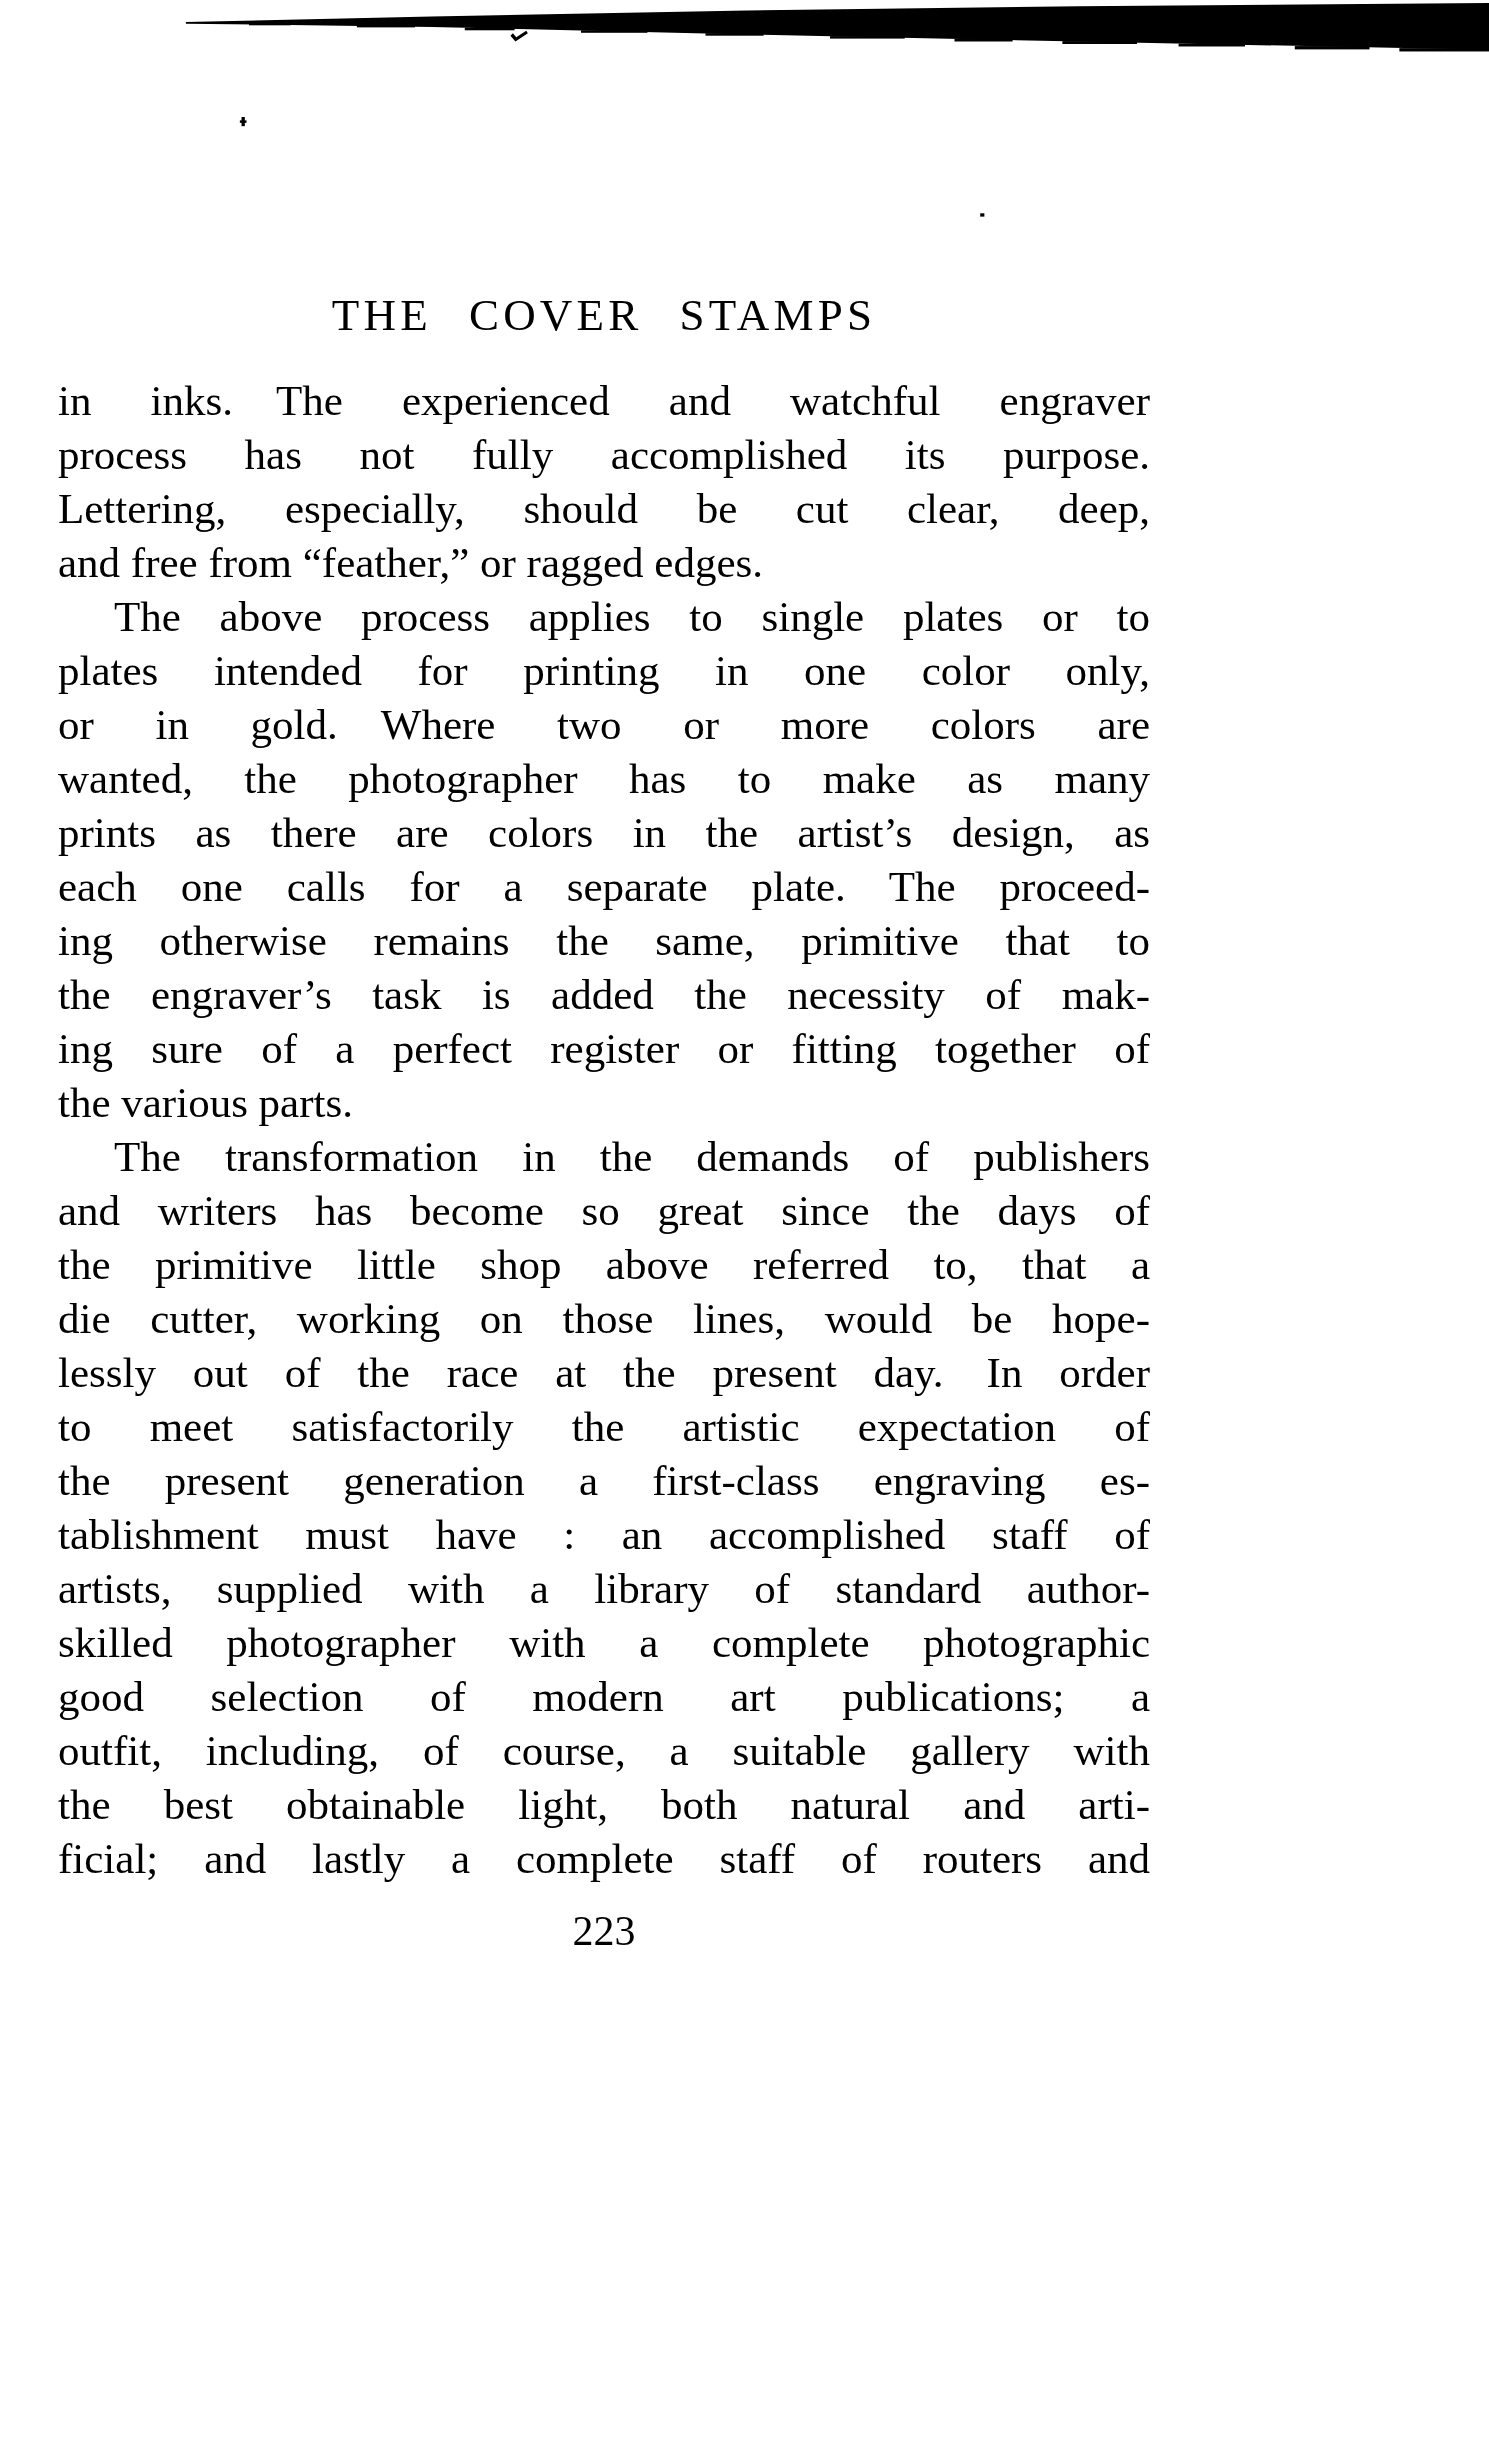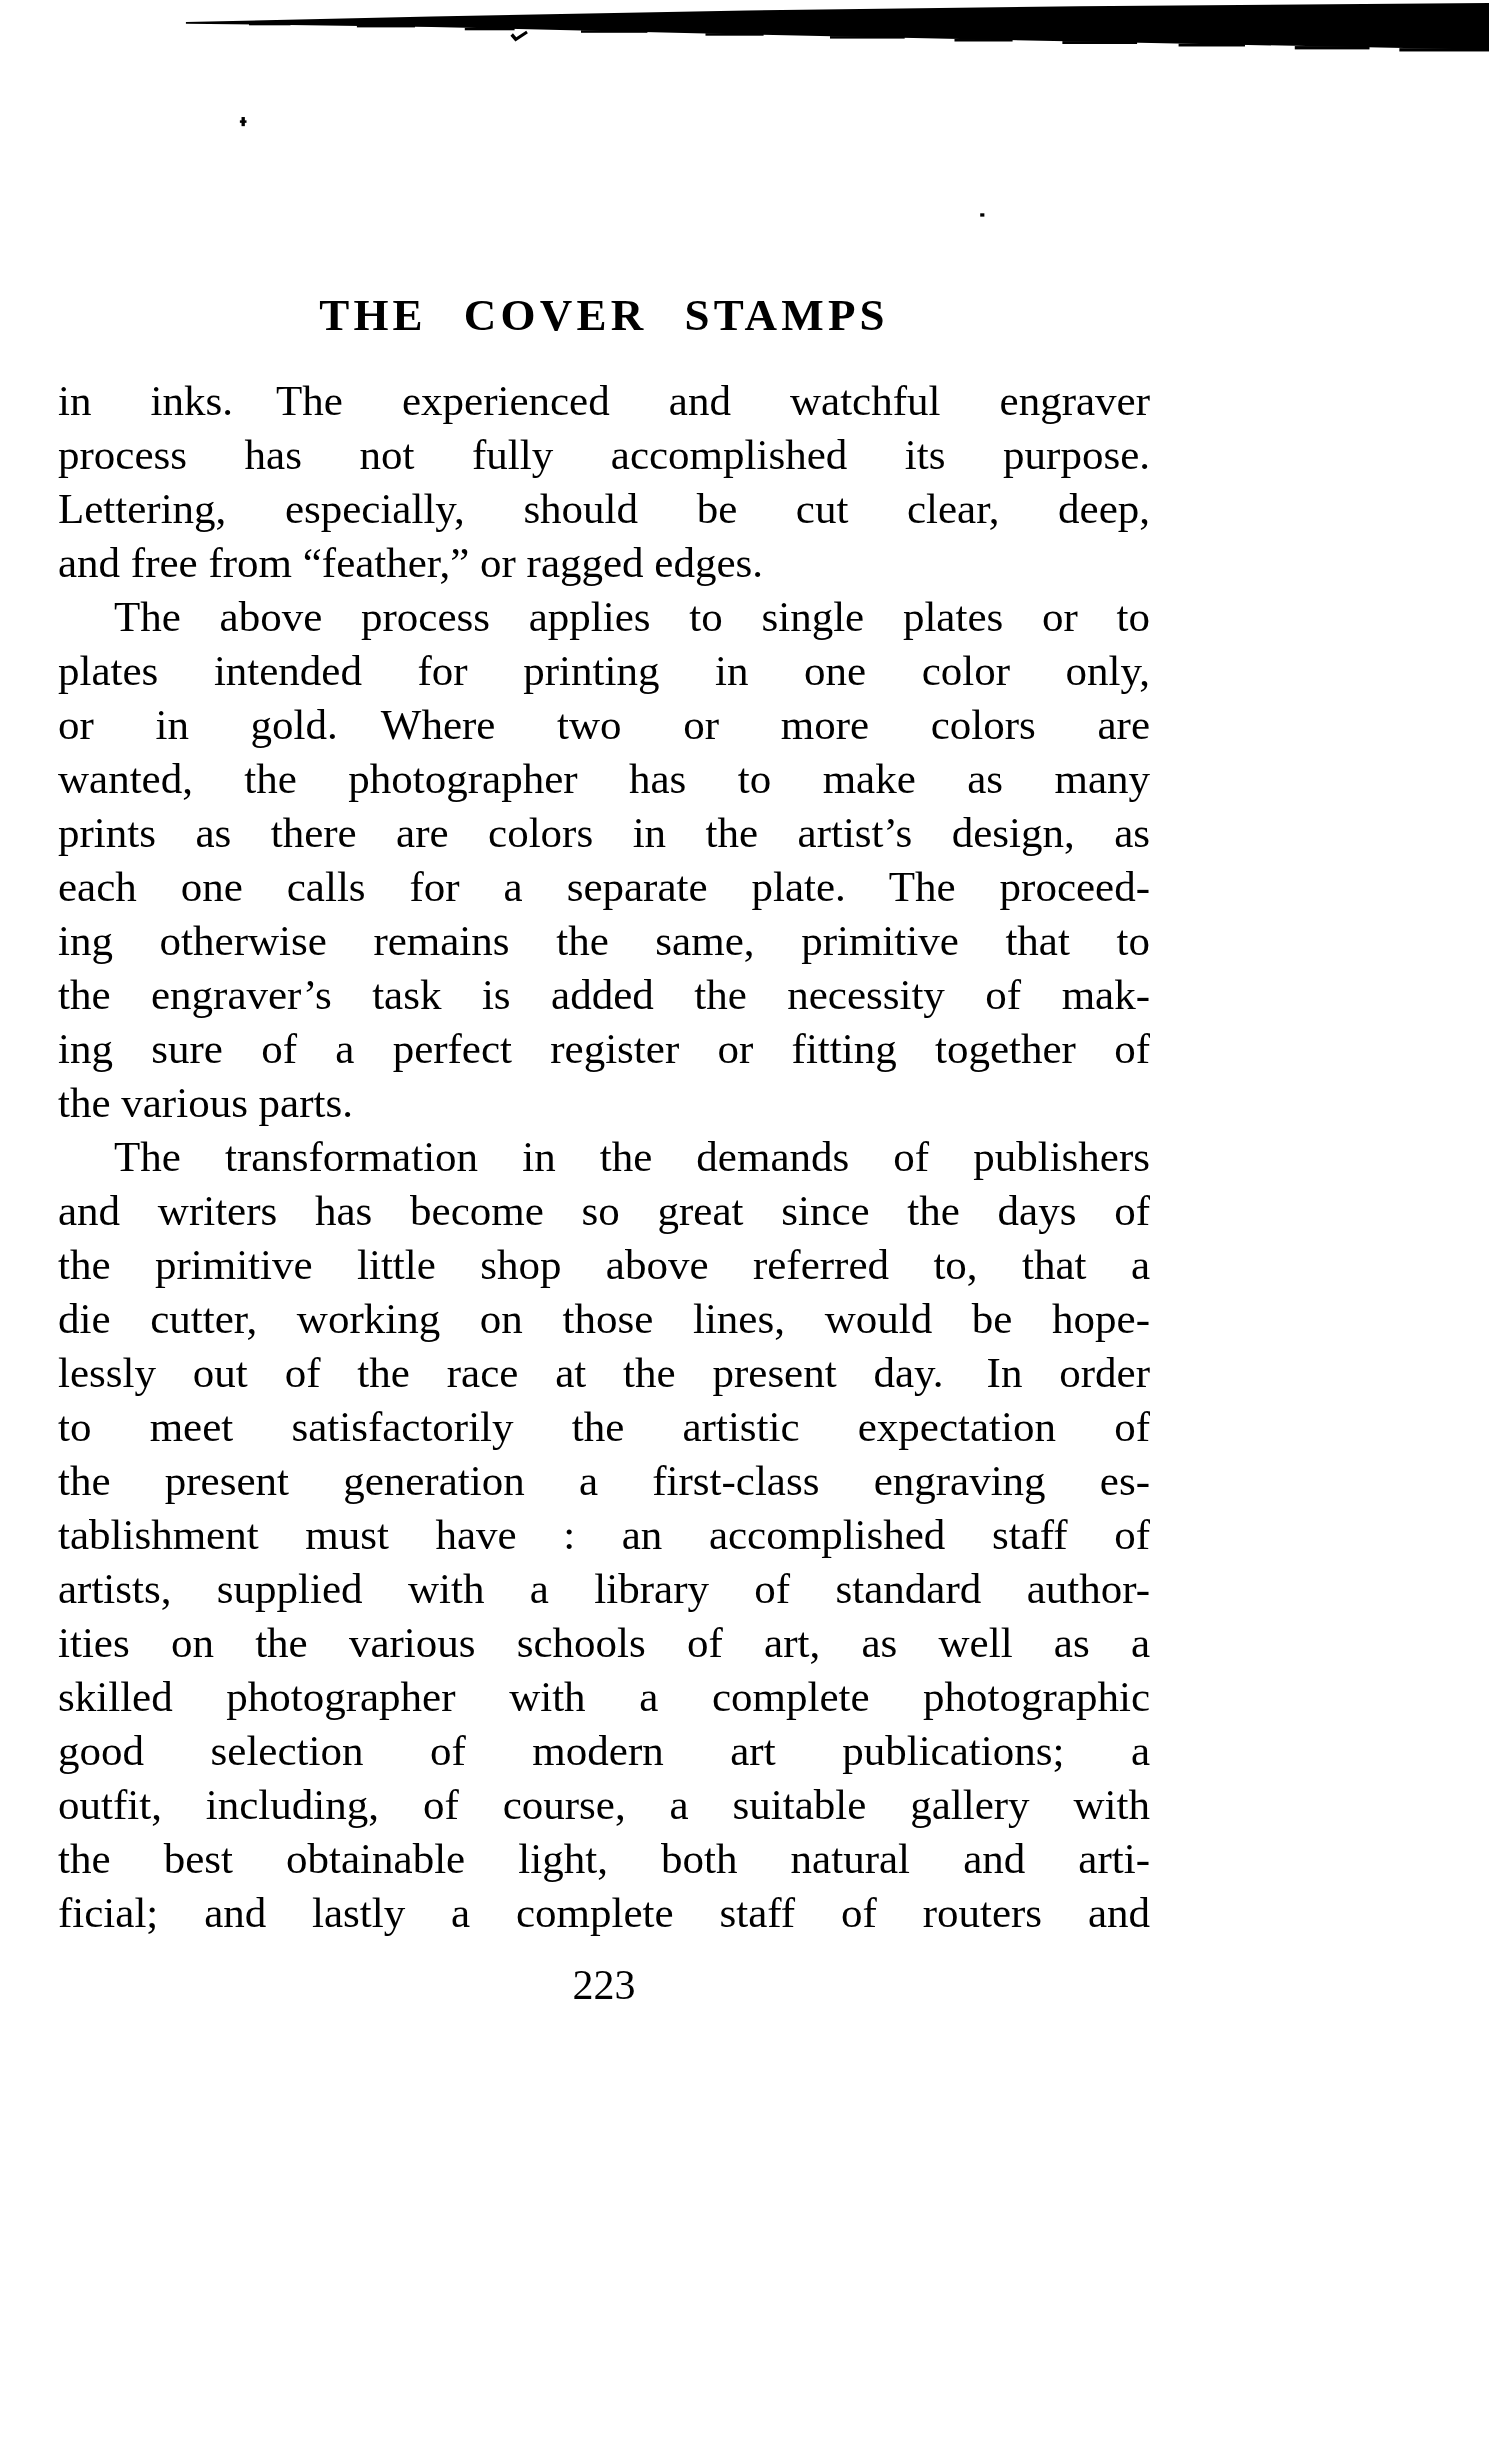--- a/index.html
+++ b/index.html
@@ -12,21 +12,21 @@
     overflow:hidden;
     font-family:"Liberation Serif", serif;
     color:var(--ink);
   }
   .scan-artifacts { position:absolute; left:0; top:0; }
   .column {
     position:absolute; left:58px; top:0; width:1092px;
   }
   .chapter-title {
     margin:292px 0 0 0;
-    font-size:45px; line-height:46px; font-weight:bold;
+    font-size:45px; line-height:46px; font-weight:normal;
     text-align:center;
     letter-spacing:4.2px; word-spacing:21.6px;
     white-space:nowrap;
   }
   .body-text { margin-top:36px; font-size:43px; }
   .line {
     height:54px; line-height:54px;
     text-align:justify; text-align-last:justify;
     overflow:hidden;
   }
@@ -87,21 +87,20 @@
         <div class="line flush">the various parts.</div>
         <div class="line indent">The transformation in the demands of publishers</div>
         <div class="line">and writers has become so great since the days of</div>
         <div class="line">the primitive little shop above referred to, that a</div>
         <div class="line">die cutter, working on those lines, would be hope-</div>
         <div class="line">lessly out of the race at the present day. In order</div>
         <div class="line">to meet satisfactorily the artistic expectation of</div>
         <div class="line">the present generation a first-class engraving es-</div>
         <div class="line">tablishment must have : an accomplished staff of</div>
         <div class="line">artists, supplied with a library of standard author-</div>
-        <div class="line">ities on the various schools of art, as well as a</div>
         <div class="line">skilled photographer with a complete photographic</div>
         <div class="line">good selection of modern art publications; a</div>
         <div class="line">outfit, including, of course, a suitable gallery with</div>
         <div class="line">the best obtainable light, both natural and arti-</div>
         <div class="line">ficial; and lastly a complete staff of routers and</div>
       </div>
 
     <div class="page-number">223</div>
   </div>
 </div>

